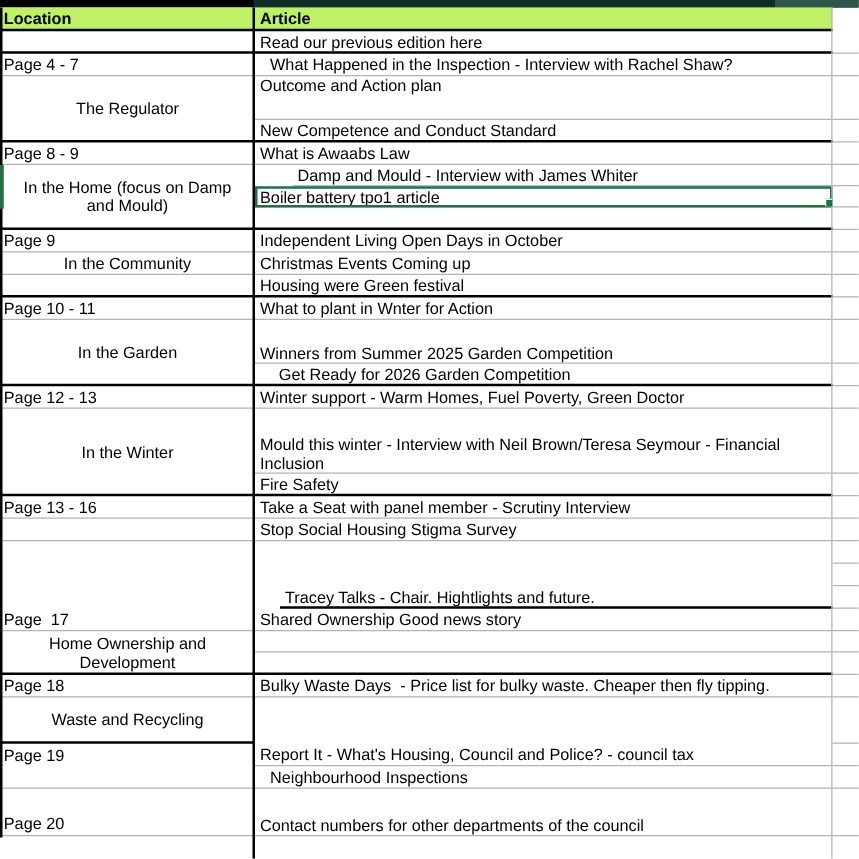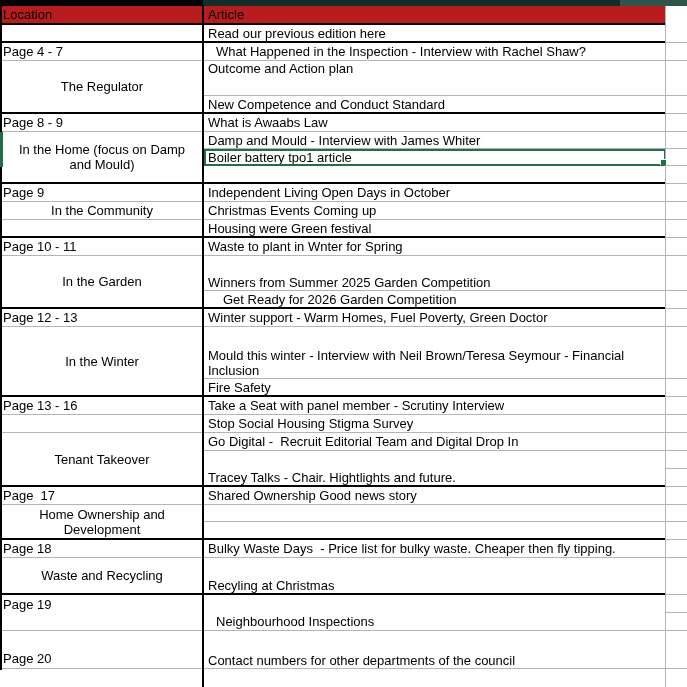--- a/index.html
+++ b/index.html
@@ -3,21 +3,21 @@
 <meta charset="utf-8">
 <style>
   html,body{margin:0;padding:0;background:#fff;overflow:hidden;}
   body{width:687px;height:687px;position:relative;font-family:"Liberation Sans",sans-serif;}
   #top-strip{position:absolute;left:0;top:0;width:687px;height:6px;background:#000;}
   #top-strip .seg-mid{position:absolute;left:203px;top:0;width:417px;height:6px;background:#112e29;}
   #top-strip .seg-right{position:absolute;left:620px;top:0;width:67px;height:6px;background:#2e564c;}
   #grid{position:absolute;left:0;top:6px;width:687px;display:grid;grid-template-columns:204px 462px 21px;}
   .cell{box-sizing:border-box;font-size:13px;line-height:15px;color:#000;overflow:hidden;
         display:flex;align-items:center;white-space:pre;padding:0 3px;background:transparent;}
-  .hdr{background:#b91c1c;font-weight:normal;}
+  .hdr{background:#bef264;font-weight:bold;}
   .b-black{border-bottom:2px solid #000;}
   .b-gray{border-bottom:1px solid #b4b4b4;}
   .page{justify-content:flex-start;}
   .center{justify-content:center;text-align:center;white-space:pre-wrap;}
   .v-top{align-items:flex-start;padding-top:2px;}
   .v-bottom{align-items:flex-end;padding-bottom:2px;}
   .wrap{white-space:pre-wrap;}
   .art{position:relative;padding:0 4px;}
   .art.selected{outline:2px solid #1e7145;outline-offset:-2px;}
   .fill-handle{position:absolute;right:-1px;bottom:-1px;width:5px;height:5px;
@@ -48,78 +48,76 @@
     <div class="cell b-gray" style="grid-area: 3 / 3;"></div>
     <div class="cell center b-black" style="grid-area: 4 / 1 / span 2;">The Regulator</div>
     <div class="cell art b-gray v-top" style="grid-area: 4 / 2;">Outcome and Action plan</div>
     <div class="cell b-gray" style="grid-area: 4 / 3;"></div>
     <div class="cell art b-black" style="grid-area: 5 / 2;">New Competence and Conduct Standard</div>
     <div class="cell b-gray" style="grid-area: 5 / 3;"></div>
     <div class="cell page b-gray" style="grid-area: 6 / 1 / span 1;">Page 8 - 9</div>
     <div class="cell art b-gray" style="grid-area: 6 / 2;">What is Awaabs Law</div>
     <div class="cell b-gray" style="grid-area: 6 / 3;"></div>
     <div class="cell center b-black" style="grid-area: 7 / 1 / span 3; padding: 0px 14px;">In the Home (focus on Damp and Mould)</div>
-    <div class="cell art b-gray" style="grid-area: 7 / 2;">Damp and Mould - Interview with James Whiter</div>
+    <div class="cell art b-gray" style="grid-area: 7 / 2; margin-left: 30px;">Damp and Mould - Interview with James Whiter</div>
     <div class="cell b-gray" style="grid-area: 7 / 3;"></div>
     <div class="cell art b-gray selected" style="grid-area: 8 / 2;">Boiler battery tpo1 article<div class="fill-handle"></div></div>
     <div class="cell b-gray" style="grid-area: 8 / 3;"></div>
     <div class="cell art b-black" style="grid-area: 9 / 2;"></div>
     <div class="cell b-gray" style="grid-area: 9 / 3;"></div>
     <div class="cell page b-gray" style="grid-area: 10 / 1 / span 1;">Page 9</div>
     <div class="cell art b-gray" style="grid-area: 10 / 2;">Independent Living Open Days in October</div>
     <div class="cell b-gray" style="grid-area: 10 / 3;"></div>
     <div class="cell center b-gray" style="grid-area: 11 / 1 / span 1;">In the Community</div>
     <div class="cell art b-gray" style="grid-area: 11 / 2;">Christmas Events Coming up</div>
     <div class="cell b-gray" style="grid-area: 11 / 3;"></div>
     <div class="cell page b-black" style="grid-area: 12 / 1 / span 1;"></div>
     <div class="cell art b-black" style="grid-area: 12 / 2;">Housing were Green festival</div>
     <div class="cell b-gray" style="grid-area: 12 / 3;"></div>
     <div class="cell page b-gray" style="grid-area: 13 / 1 / span 1;">Page 10 - 11</div>
-    <div class="cell art b-gray" style="grid-area: 13 / 2;">Waste to plant in Wnter for Spring</div>
+    <div class="cell art b-gray" style="grid-area: 13 / 2;">What to plant in Wnter for Action</div>
     <div class="cell b-gray" style="grid-area: 13 / 3;"></div>
     <div class="cell center b-black" style="grid-area: 14 / 1 / span 2;">In the Garden</div>
     <div class="cell art b-gray v-bottom" style="grid-area: 14 / 2;">Winners from Summer 2025 Garden Competition</div>
     <div class="cell b-gray" style="grid-area: 14 / 3;"></div>
     <div class="cell art b-black" style="grid-area: 15 / 2; padding-left: 19px;">Get Ready for 2026 Garden Competition</div>
     <div class="cell b-gray" style="grid-area: 15 / 3;"></div>
     <div class="cell page b-gray" style="grid-area: 16 / 1 / span 1;">Page 12 - 13</div>
     <div class="cell art b-gray" style="grid-area: 16 / 2;">Winter support - Warm Homes, Fuel Poverty, Green Doctor</div>
     <div class="cell b-gray" style="grid-area: 16 / 3;"></div>
     <div class="cell center b-black" style="grid-area: 17 / 1 / span 2;">In the Winter</div>
     <div class="cell art b-gray v-bottom wrap" style="grid-area: 17 / 2;">Mould this winter - Interview with Neil Brown/Teresa Seymour - Financial Inclusion</div>
     <div class="cell b-gray" style="grid-area: 17 / 3;"></div>
     <div class="cell art b-black" style="grid-area: 18 / 2;">Fire Safety</div>
     <div class="cell b-gray" style="grid-area: 18 / 3;"></div>
     <div class="cell page b-gray" style="grid-area: 19 / 1 / span 1;">Page 13 - 16</div>
     <div class="cell art b-gray" style="grid-area: 19 / 2;">Take a Seat with panel member - Scrutiny Interview</div>
     <div class="cell b-gray" style="grid-area: 19 / 3;"></div>
     <div class="cell page b-gray" style="grid-area: 20 / 1 / span 1;"></div>
     <div class="cell art b-gray" style="grid-area: 20 / 2;">Stop Social Housing Stigma Survey</div>
     <div class="cell b-gray" style="grid-area: 20 / 3;"></div>
-    <div class="cell center b-black" style="grid-area: 21 / 1 / span 3;">Tenant Takeover</div>
-    <div class="cell art b-gray" style="grid-area: 21 / 2;">Go Digital -  Recruit Editorial Team and Digital Drop In</div>
     <div class="cell b-gray" style="grid-area: 21 / 3;"></div>
     <div class="cell b-gray" style="grid-area: 22 / 3;"></div>
-    <div class="cell art b-black" style="grid-area: 23 / 2;">Tracey Talks - Chair. Hightlights and future.</div>
+    <div class="cell art b-black" style="grid-area: 23 / 2; margin-left: 20px;">Tracey Talks - Chair. Hightlights and future.</div>
     <div class="cell b-gray" style="grid-area: 23 / 3;"></div>
     <div class="cell page b-gray" style="grid-area: 24 / 1 / span 1;">Page  17</div>
     <div class="cell art b-gray" style="grid-area: 24 / 2;">Shared Ownership Good news story</div>
     <div class="cell b-gray" style="grid-area: 24 / 3;"></div>
     <div class="cell center b-black" style="grid-area: 25 / 1 / span 2; padding: 0px 28px;">Home Ownership and Development</div>
     <div class="cell art b-gray" style="grid-area: 25 / 2;"></div>
     <div class="cell b-gray" style="grid-area: 25 / 3;"></div>
     <div class="cell art b-black" style="grid-area: 26 / 2;"></div>
     <div class="cell b-gray" style="grid-area: 26 / 3;"></div>
     <div class="cell page b-gray" style="grid-area: 27 / 1 / span 1;">Page 18</div>
     <div class="cell art b-gray" style="grid-area: 27 / 2;">Bulky Waste Days  - Price list for bulky waste. Cheaper then fly tipping.</div>
     <div class="cell b-gray" style="grid-area: 27 / 3;"></div>
     <div class="cell center b-black" style="grid-area: 28 / 1 / span 1;">Waste and Recycling</div>
-    <div class="cell art b-black v-bottom" style="grid-area: 28 / 2;">Recyling at Christmas</div>
     <div class="cell b-gray" style="grid-area: 28 / 3;"></div>
     <div class="cell page" style="grid-area: 29 / 1 / span 1;">Page 19</div>
+    <div class="cell art b-gray" style="grid-area: 29 / 2;">Report It - What's Housing, Council and Police? - council tax</div>
     <div class="cell b-gray" style="grid-area: 29 / 3;"></div>
     <div class="cell page b-gray" style="grid-area: 30 / 1 / span 1;"></div>
     <div class="cell art b-gray" style="grid-area: 30 / 2; padding-left: 12px;">Neighbourhood Inspections</div>
     <div class="cell b-gray" style="grid-area: 30 / 3;"></div>
     <div class="cell page b-gray v-bottom" style="grid-area: 31 / 1 / span 1;">Page 20</div>
     <div class="cell art b-gray v-bottom" style="grid-area: 31 / 2;">Contact numbers for other departments of the council</div>
     <div class="cell b-gray" style="grid-area: 31 / 3;"></div>
     <div class="cell page" style="grid-area: 32 / 1 / span 1;"></div>
     <div class="cell art" style="grid-area: 32 / 2;"></div>
     <div class="cell" style="grid-area: 32 / 3;"></div>

